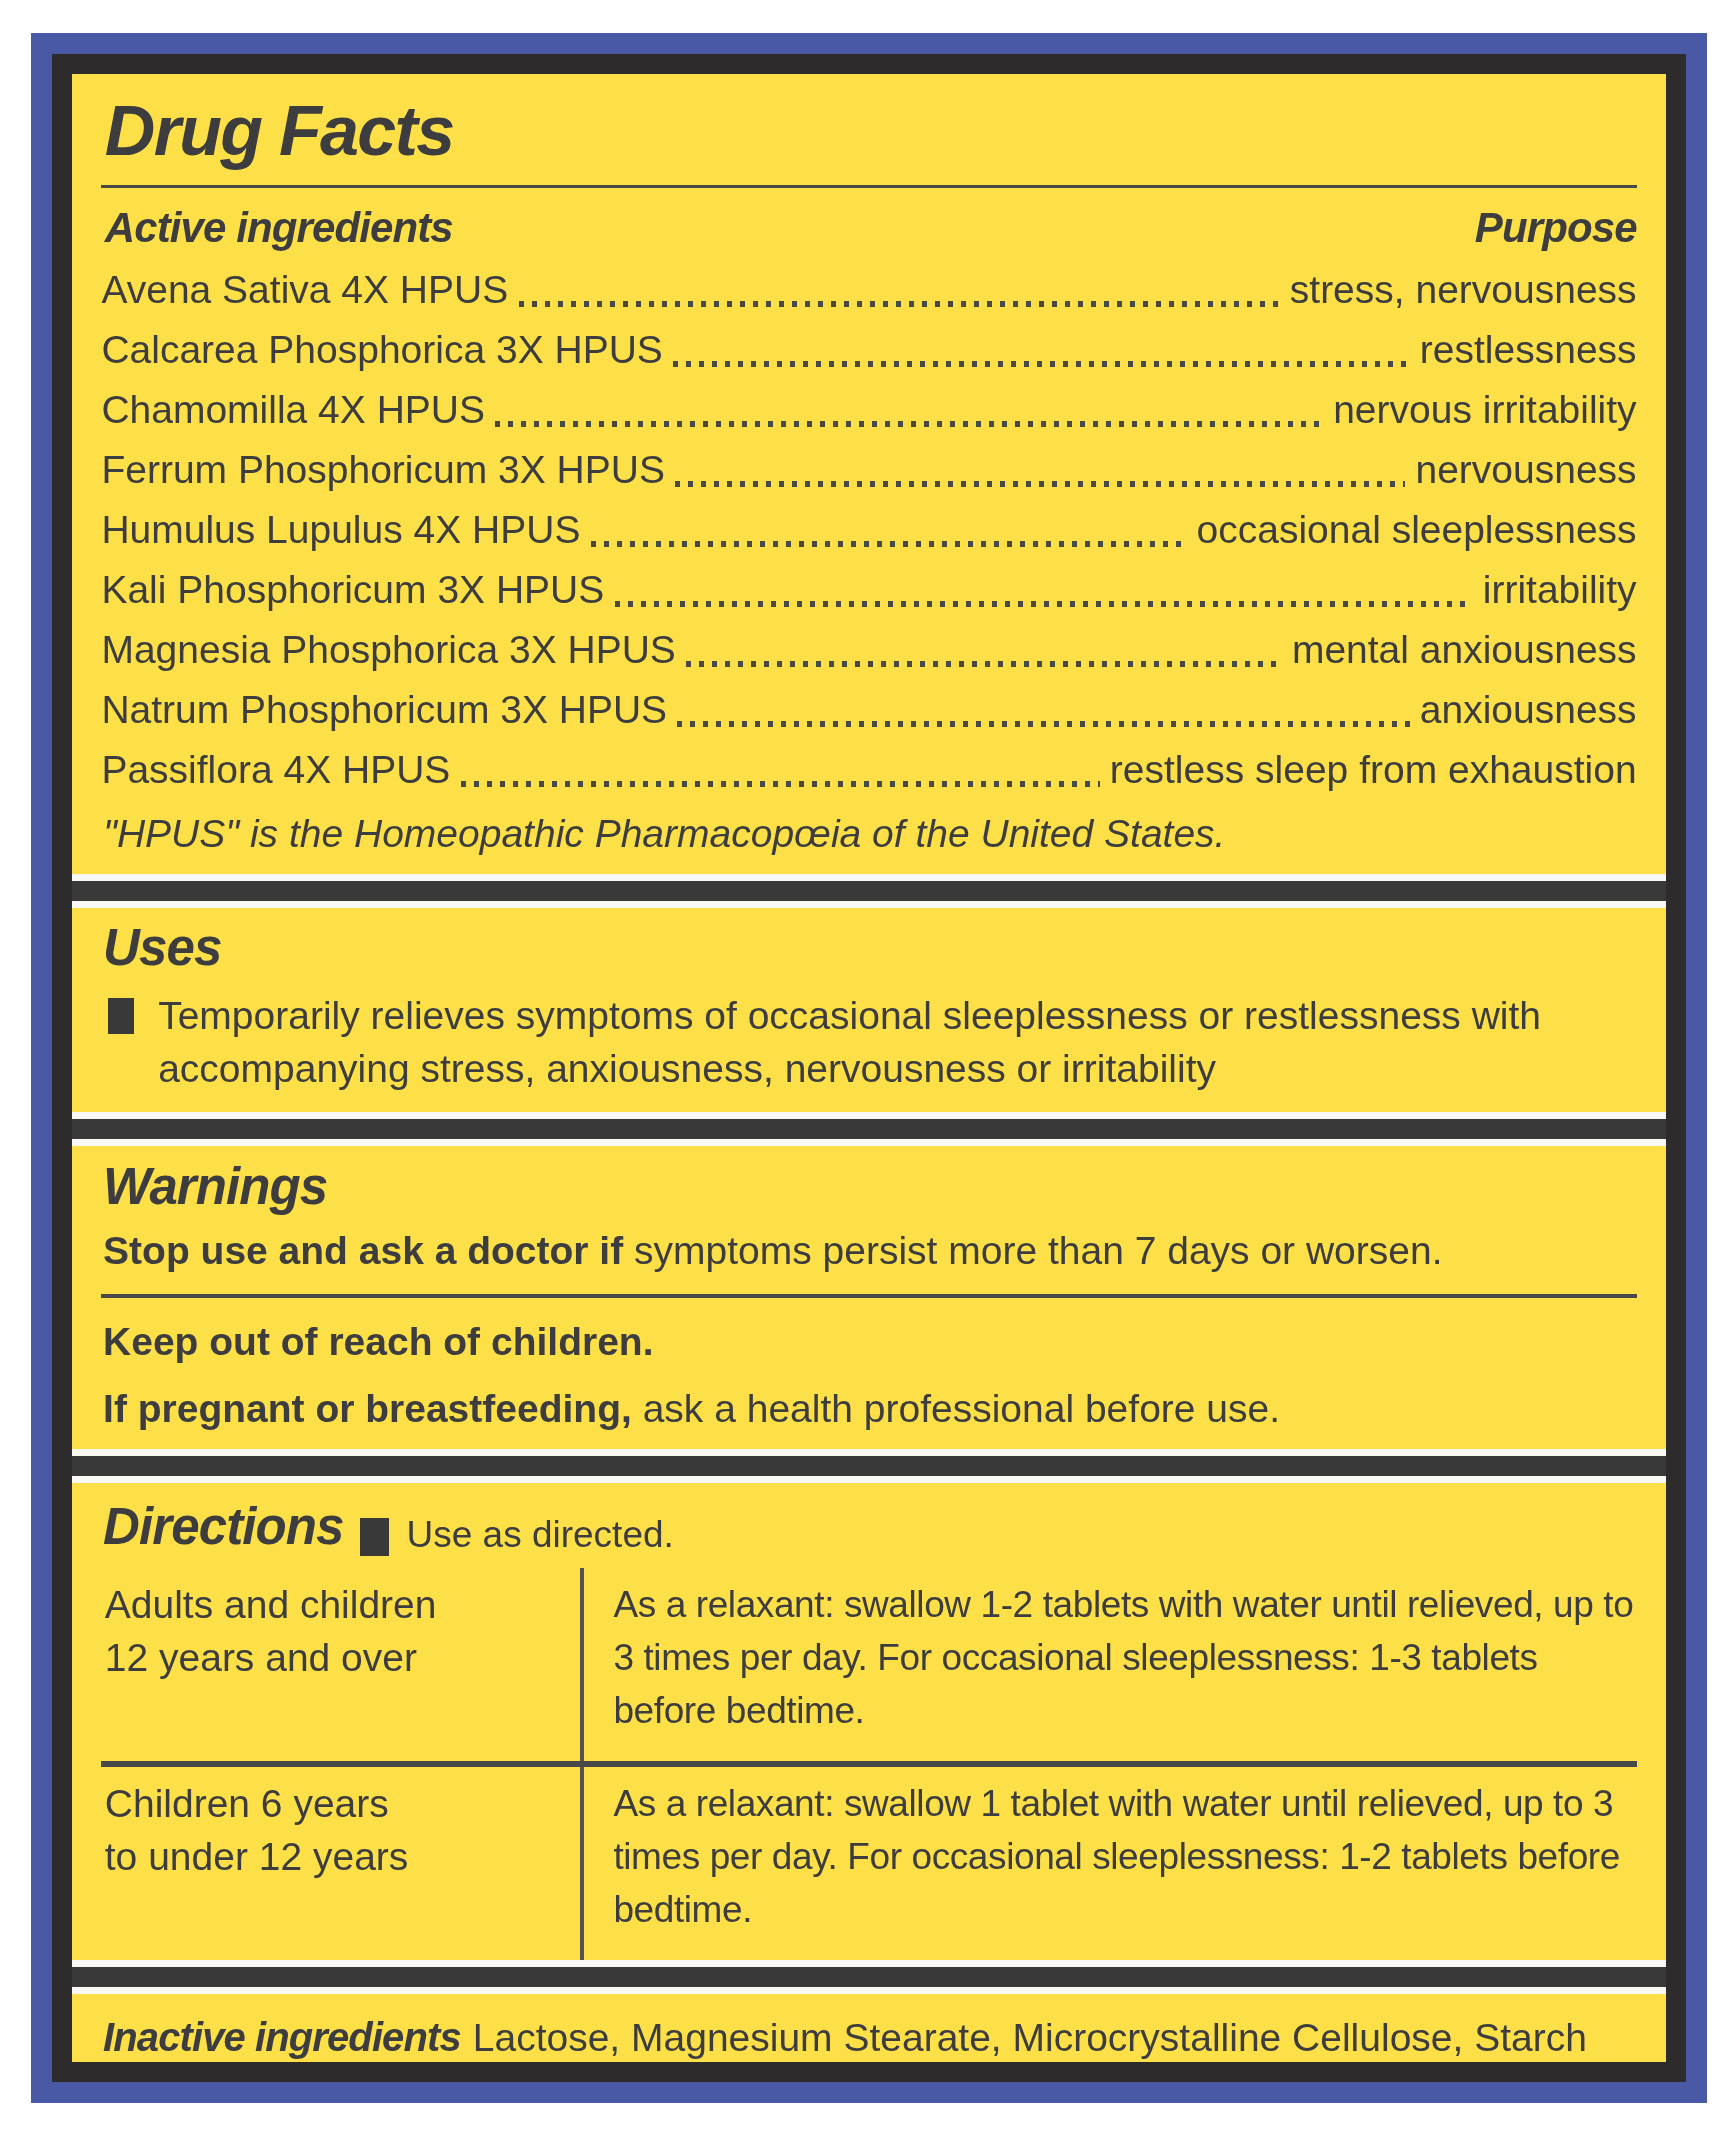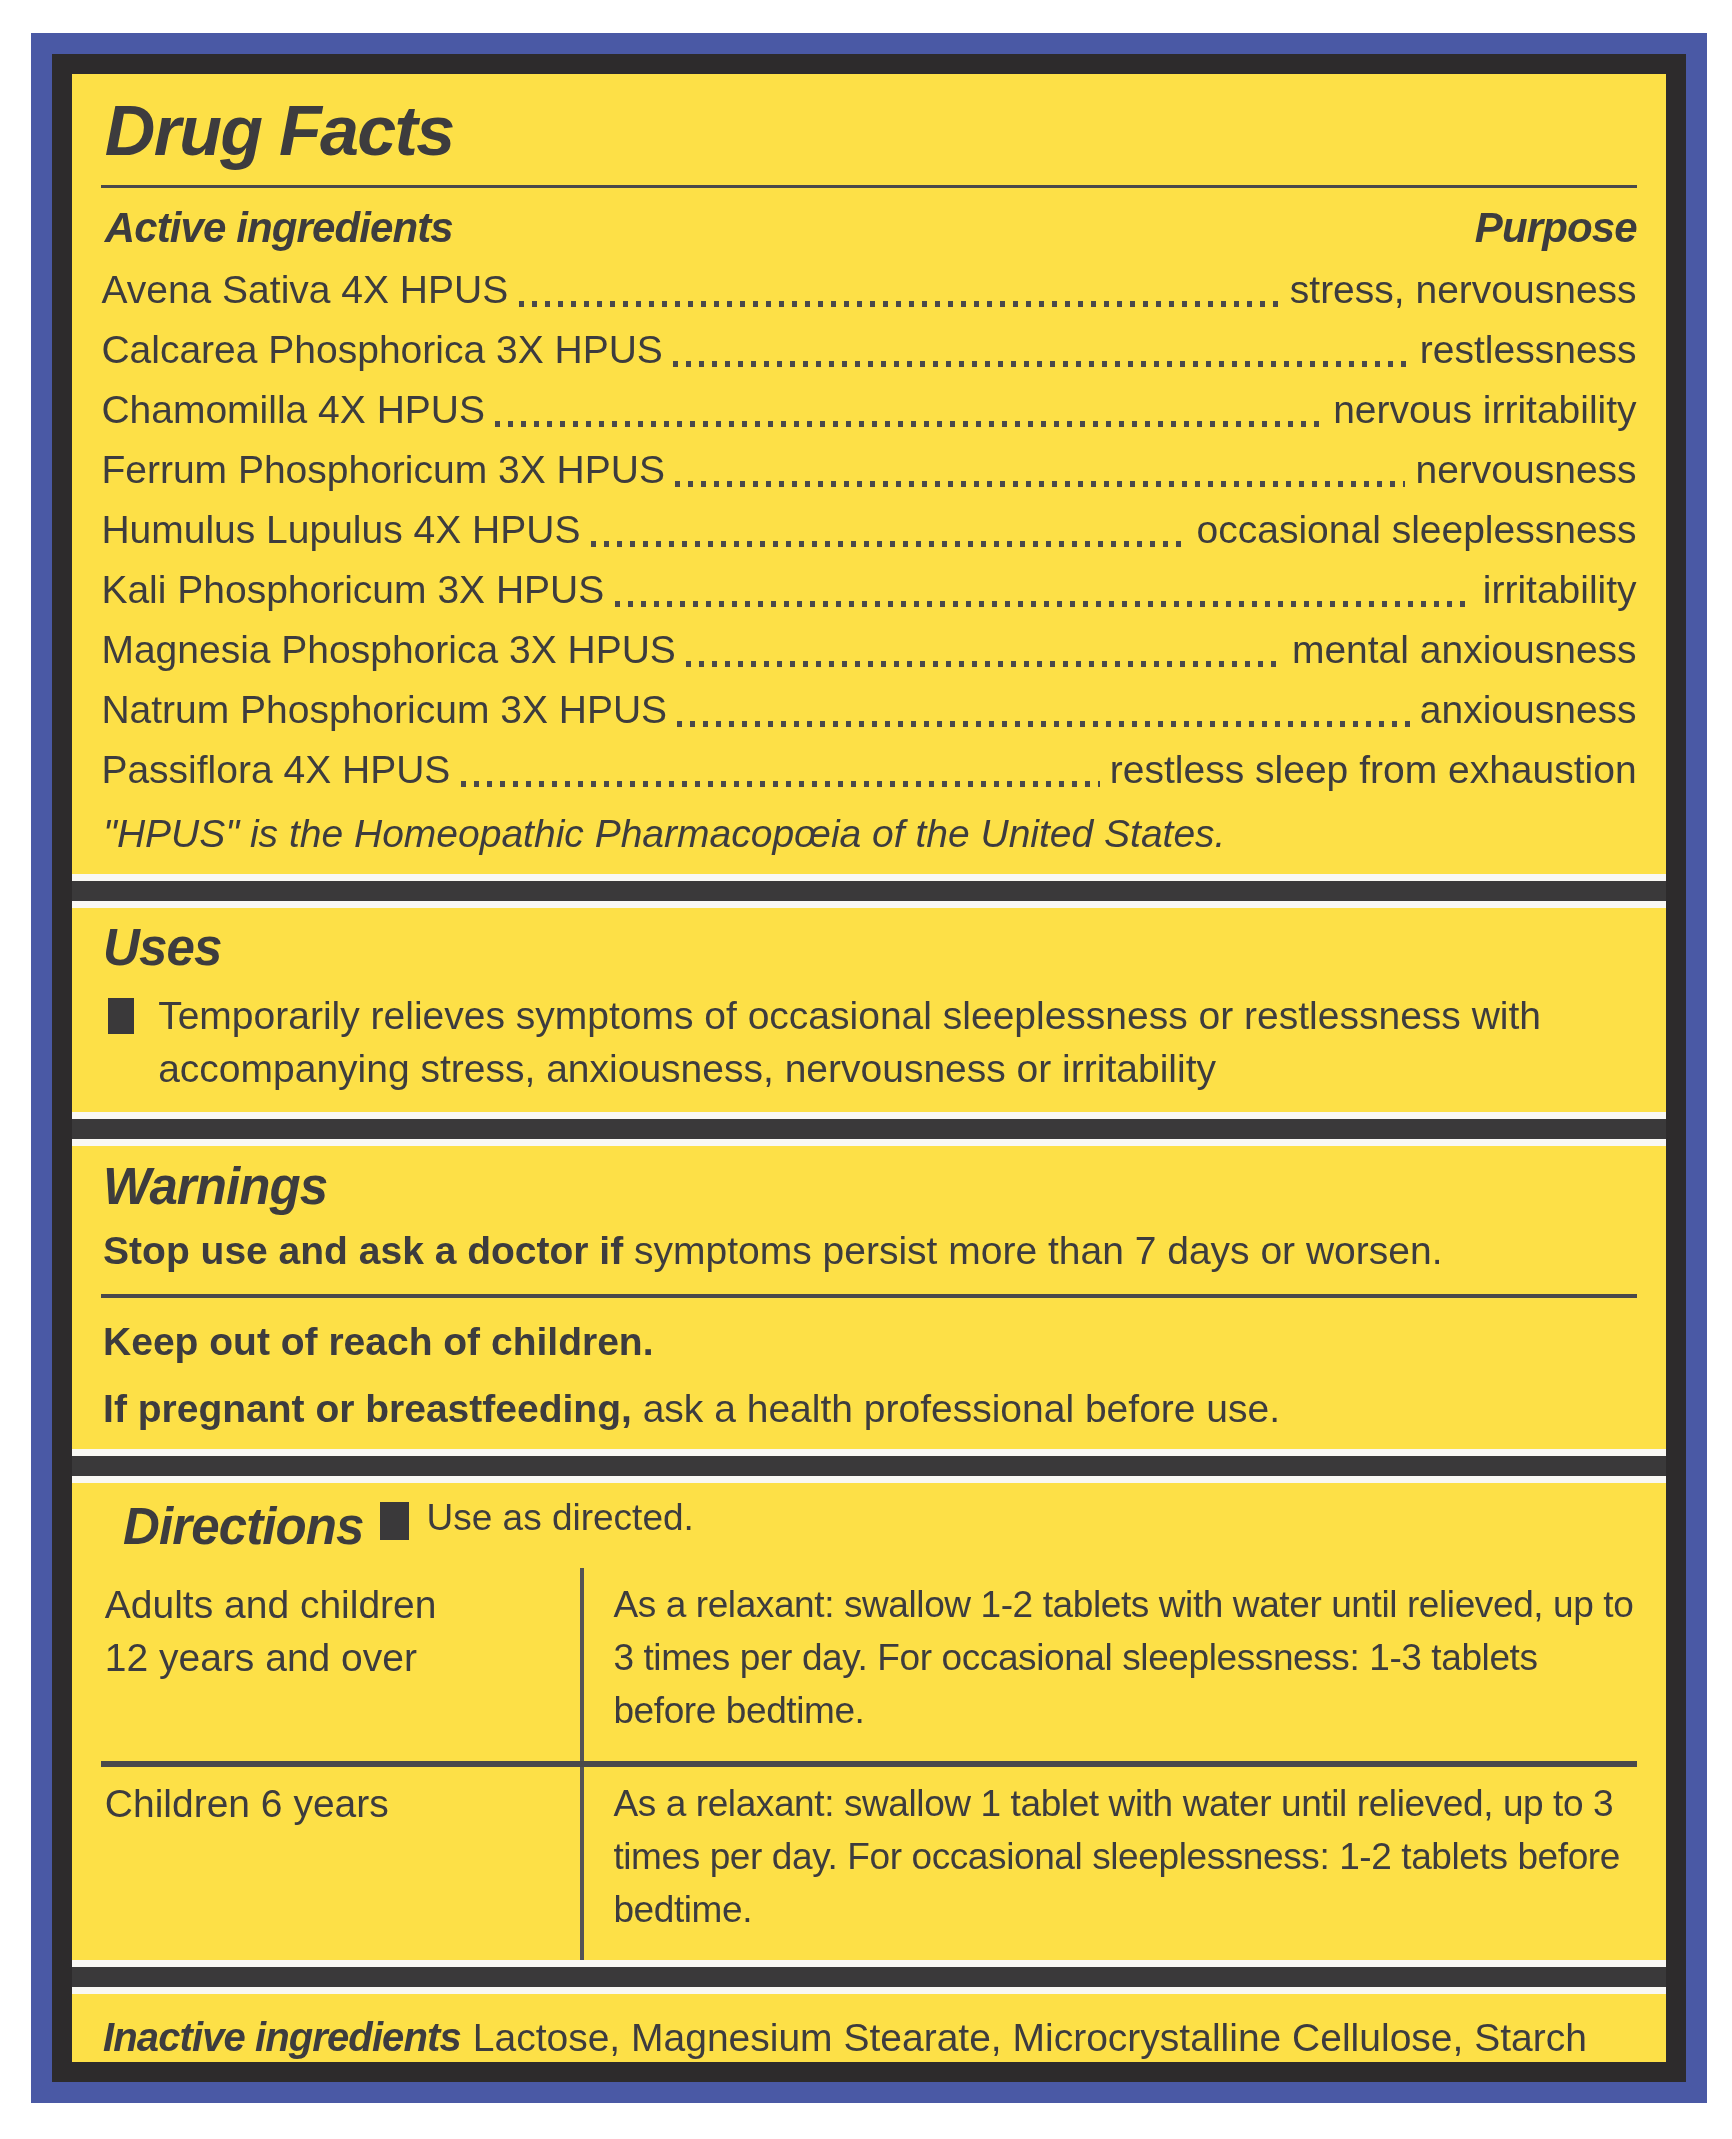--- a/index.html
+++ b/index.html
@@ -73,21 +73,21 @@
   .bullet {
     flex:0 0 auto; width:26px; height:36px;
     background:#3a393a;
     margin:8.6px 24px 0 5.1px;
   }
   
   .warn-line { font-size:39px; line-height:53px; padding:0 0 13.7px 1.7px; }
   .b { font-weight:bold; }
   .thin-rule { height:4.3px; background:#4a494a; margin:3.4px 0 17px 0; }
   
-  .dir-head { display:flex; align-items:flex-start; padding:13.7px 0 12px 1.7px;margin-left:20px; }
+  .dir-head { display:flex; align-items:flex-end; padding:13.7px 0 12px 1.7px; }
   .dir-title {
     font-size:51px; font-weight:bold; font-style:italic;
     letter-spacing:-0.9px; margin-right:17px;
   }
   .dir-bullet { width:29px; height:38px; background:#3a393a; margin:5.1px 17px 0 0; }
   .dir-note { font-size:37px; }
   .dir-table { display:grid; grid-template-columns:479px 1fr; }
   .cell-who {
     font-size:39px; line-height:53px;
     padding:10.3px 17px 24px 3.4px;
@@ -203,20 +203,21 @@
 
     <div class="dir-table">
       <div class="cell-who">
         <div>Adults and children</div>
         <div>12 years and over</div>
       </div>
       <div class="cell-what">As a relaxant: swallow 1-2 tablets with water until relieved, up to 3 times per day. For occasional sleeplessness: 1-3 tablets before bedtime.</div>
       <div class="row-sep"></div>
       <div class="cell-who">
         <div>Children 6 years</div>
+        <div>to under 12 years</div>
       </div>
       <div class="cell-what">As a relaxant: swallow 1 tablet with water until relieved, up to 3 times per day. For occasional sleeplessness: 1-2 tablets before bedtime.</div>
     </div>
 
     <div class="sep">
         <div class="sep-bar"></div>
       </div>
 
     <div class="inactive-par">
       <span class="inline-head">Inactive ingredients</span><span>Lactose, Magnesium Stearate, Microcrystalline Cellulose, Starch (Corn and Tapioca).</span>

